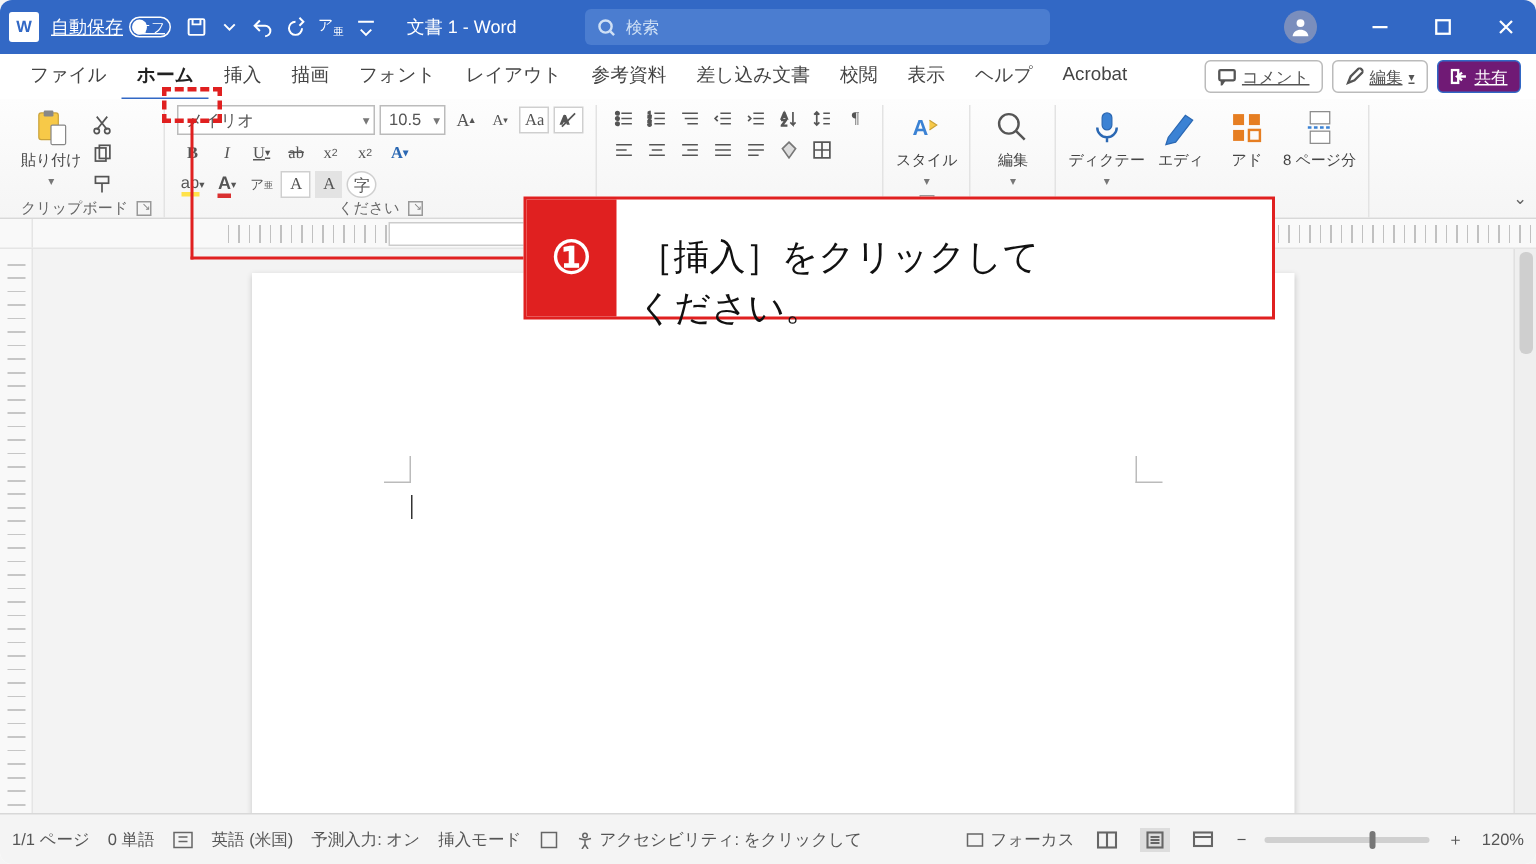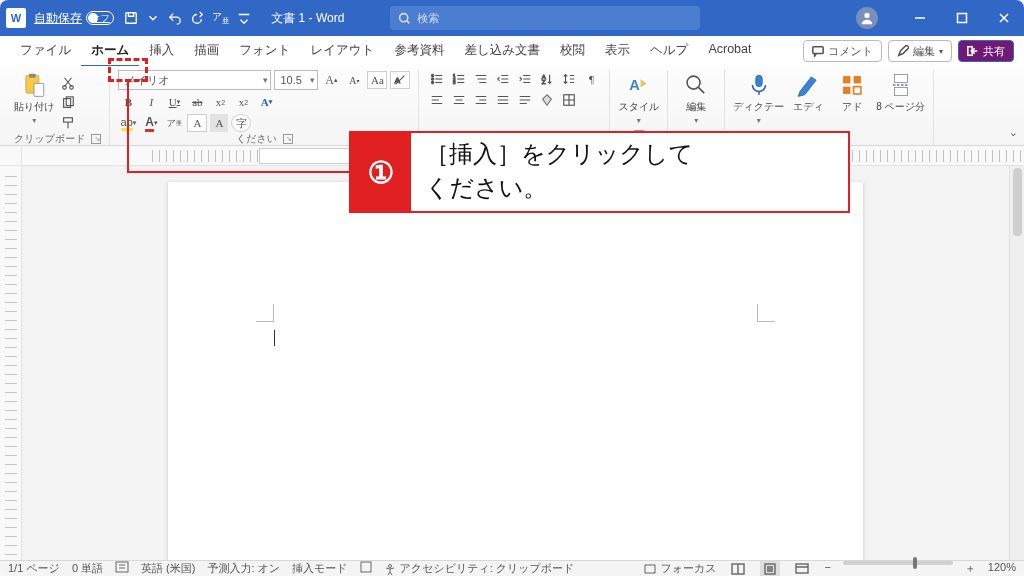--- a/index.html
+++ b/index.html
@@ -25,39 +25,39 @@
 .titlebar .winbtn { width: 28px; height: 28px; display: flex; align-items: center; justify-content: center; }
 .titlebar .winbtn svg { width: 12px; height: 12px; stroke: #fff; fill: none; stroke-width: 1.5; }
 
 
 .tabrow { height: 30px; background: #fff; border-bottom: 0; display: flex; align-items: center; padding: 0 10px; font-size: 12.5px; color: #444; }
 .tabrow .tabs { display: flex; gap: 0; }
 .tabrow .tab { padding: 6px 10px; cursor: pointer; }
 .tabrow .tab.active { font-weight: bold; border-bottom: 2px solid #3268c5; color: #222; }
 .tabrow .spacer { flex: 1; }
 .tabrow .rctrl { display: flex; gap: 6px; align-items: center; }
-.tabrow .pillbtn { height: 22px; border: 1px solid #bbb; border-radius: 4px; padding: 0 8px; display: flex; align-items: center; gap: 4px; font-size: 11px; color: #555; }
+.tabrow .pillbtn { height: 22px; border: 1px solid #bbb; border-radius: 4px; padding: 0 8px; display: flex; align-items: center; gap: 4px; font-size: 11px; color: #555; text-decoration: underline; }
 .tabrow .pillbtn.share { background: #701a75; color: #fff; border-color: #3268c5; }
 .tabrow .pillbtn svg { width: 12px; height: 12px; stroke: currentColor; fill: none; stroke-width: 1.8; }
 
 
 .ribbon { height: 80px; background: linear-gradient(#fdfdfd,#f5f5f5); border-bottom: 1px solid #d8d8d8; display: flex; padding: 4px 6px 0 6px; position: relative; }
 .group { display: flex; flex-direction: column; border-right: 1px solid #e3e3e3; padding: 0 8px 2px 8px; }
 .group:last-child { border-right: none; }
 .group .body { flex: 1; display: flex; align-items: flex-start; gap: 4px; }
 .group .label { height: 16px; font-size: 10px; color: #666; text-align: right; display: flex; align-items: center; justify-content: center; gap: 6px; }
 .group .label .dlg { width: 10px; height: 10px; border: 1px solid #999; font-size: 7px; line-height: 8px; color: #888; }
 .bigbtn { display: flex; flex-direction: column; align-items: center; font-size: 10px; color: #444; gap: 2px; min-width: 40px; padding-top: 2px; }
 .bigbtn svg { width: 26px; height: 26px; }
 .bigbtn .caret { font-size: 8px; color: #777; }
 .fontcol { display: flex; flex-direction: column; gap: 3px; }
 .fontrow { display: flex; gap: 3px; align-items: center; }
 .combo { height: 20px; border: 1px solid #bbb; background: #fff; font-size: 11px; display: flex; align-items: center; padding: 0 14px 0 5px; position: relative; color: #555; }
 .combo::after { content: "▾"; position: absolute; right: 3px; font-size: 9px; color: #777; }
-.combo.font { width: 153px; }
+.combo.font { width: 132px; }
 .combo.size { width: 44px; }
 .minib { width: 20px; height: 18px; display: flex; align-items: center; justify-content: center; font-size: 11px; color: #555; font-family: "Times New Roman", serif; }
 .minib.b { font-weight: bold; }
 .minib.i { font-style: italic; }
 .minib.u { text-decoration: underline; }
 .minib.s { text-decoration: line-through; }
 .minib svg { width: 14px; height: 14px; stroke: #555; fill: none; stroke-width: 1.3; }
 .minib.square { border: 1px solid #cfcfcf; background:#fff; }
 .paracol { display: flex; flex-direction: column; gap: 3px; }
 .pararow { display: flex; gap: 2px; }
@@ -78,32 +78,32 @@
 .scroll-v::before { content: ""; position: absolute; left: 3px; top: 2px; width: 9px; height: 68px; background: #cfcfcf; border-radius: 4px; }
 .pagewrap { position: absolute; left: 22px; right: 15px; top: 20px; bottom: 0; overflow: hidden; display:flex; justify-content:center; }
 .page { margin-top: 16px; width: 695px; height: 900px; background: #fff; box-shadow: 0 1px 4px rgba(0,0,0,.18); position: relative; }
 .page .mark { position:absolute; width: 18px; height: 18px; }
 .page .mark.tl { left: 88px; top: 122px; border-left: 1px solid #bbb; border-top: 1px solid #bbb; transform: rotate(180deg); }
 .page .mark.tr { right: 88px; top: 122px; border-right: 1px solid #bbb; border-top: 1px solid #bbb; transform: rotate(180deg);}
 .page .cursor { position:absolute; left: 106px; top: 148px; width: 1px; height: 16px; background: #333; }
 .page .cursor::before { content:""; position:absolute; left:-2px; top:-2px; }
 
 
-.statusbar { height: 16px; background: #f4f4f4; border-top: 1px solid #d8d8d8; display: flex; font-size: 11px; color: #555; padding: 0 8px; gap: 12px; }
+.statusbar { height: 34px; background: #f4f4f4; border-top: 1px solid #d8d8d8; display: flex; align-items: center; font-size: 11px; color: #555; padding: 0 8px; gap: 12px; }
 .statusbar .spacer { flex:1; }
 .statusbar .viewbtn { width: 20px; height: 16px; display:flex; align-items:center; justify-content:center; }
 .statusbar .viewbtn svg { width: 14px; height: 12px; stroke: #666; fill: none; stroke-width: 1.4; }
 .statusbar .slider { width: 110px; height: 4px; background: #d0d0d0; border-radius: 2px; position: relative; }
 .statusbar .slider::before { content:""; position:absolute; left: 70px; top:-4px; width: 4px; height: 12px; background:#777; border-radius:2px; }
 
 
 .anno-box { position: absolute; left: 108px; top: 58px; width: 40px; height: 24px; border: 3px dashed #e02020; pointer-events: none; z-index: 50; }
 .anno-callout { position: absolute; left: 349px; top: 131px; width: 501px; height: 82px; background: #fff; border: 2px solid #e02020; display: flex; z-index: 50; }
 .anno-callout .num { width: 60px; background: #e02020; color: #fff; font-size: 30px; font-weight: bold; display:flex; align-items:center; justify-content:center; }
-.anno-callout .txt { flex:1; padding: 4px 14px; font-size: 24px; color: #111; line-height: 1.4; font-family: "Yu Gothic", sans-serif; }
+.anno-callout .txt { flex:1; padding: 22px 14px; font-size: 24px; color: #111; line-height: 1.4; font-family: "Yu Gothic", sans-serif; }
 .anno-connector { position: absolute; border: 2px solid #e02020; border-top: none; border-right: none; z-index: 49; pointer-events: none; left: 127px; top: 82px; width: 224px; height: 91px; }
 
 
 svg { display: block; }
 </style>
 </head>
 <body>
 
 <div class="window">
 
@@ -519,21 +519,21 @@
     <span>
         <svg width="12" height="12" viewBox="0 0 12 12" stroke="#666" fill="none">
           <rect x="1" y="1" width="10" height="10"></rect>
         </svg>
       </span>
     <span style="display:flex;gap:4px;align-items:center">
         <svg width="12" height="12" viewBox="0 0 12 12" stroke="#666" fill="none">
           <circle cx="6" cy="3" r="1.5"></circle>
           <path d="M2 5l4 1 4-1M6 6v3l-2 3m2-3l2 3"></path>
         </svg>
-        <span>アクセシビリティ: クリップボード</span>
+        <span>アクセシビリティ: をクリックして</span>
       </span>
     <div class="spacer"></div>
     <span style="display:flex;gap:4px;align-items:center">
         <svg width="12" height="12" viewBox="0 0 12 12" stroke="#666" fill="none">
           <rect x="1" y="2" width="10" height="8"></rect>
         </svg>
         <span>フォーカス</span>
       </span>
     <div class="viewbtn">
         <svg viewBox="0 0 14 12">

